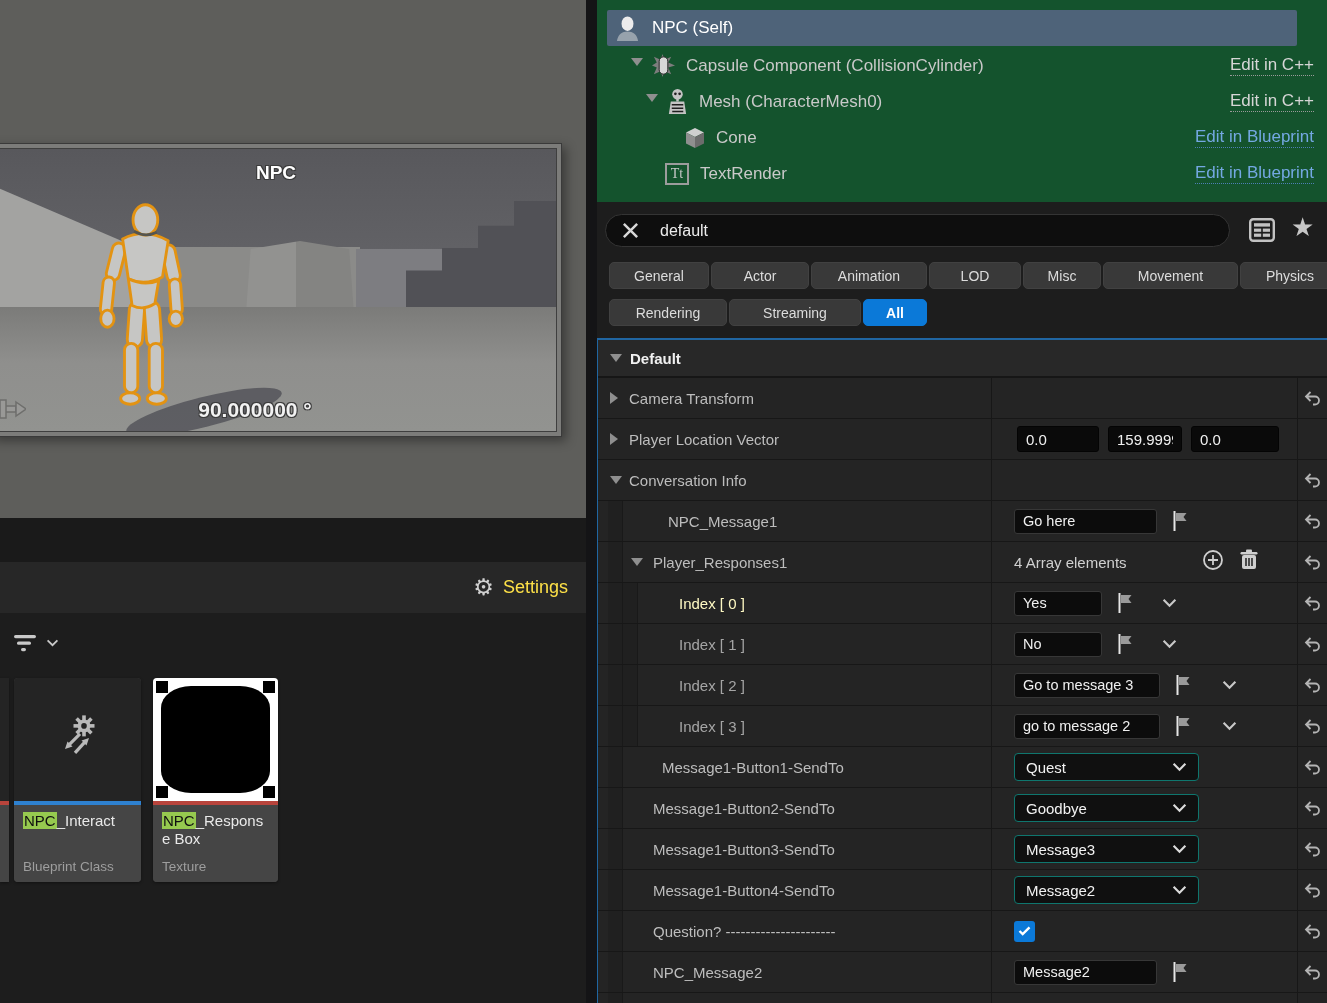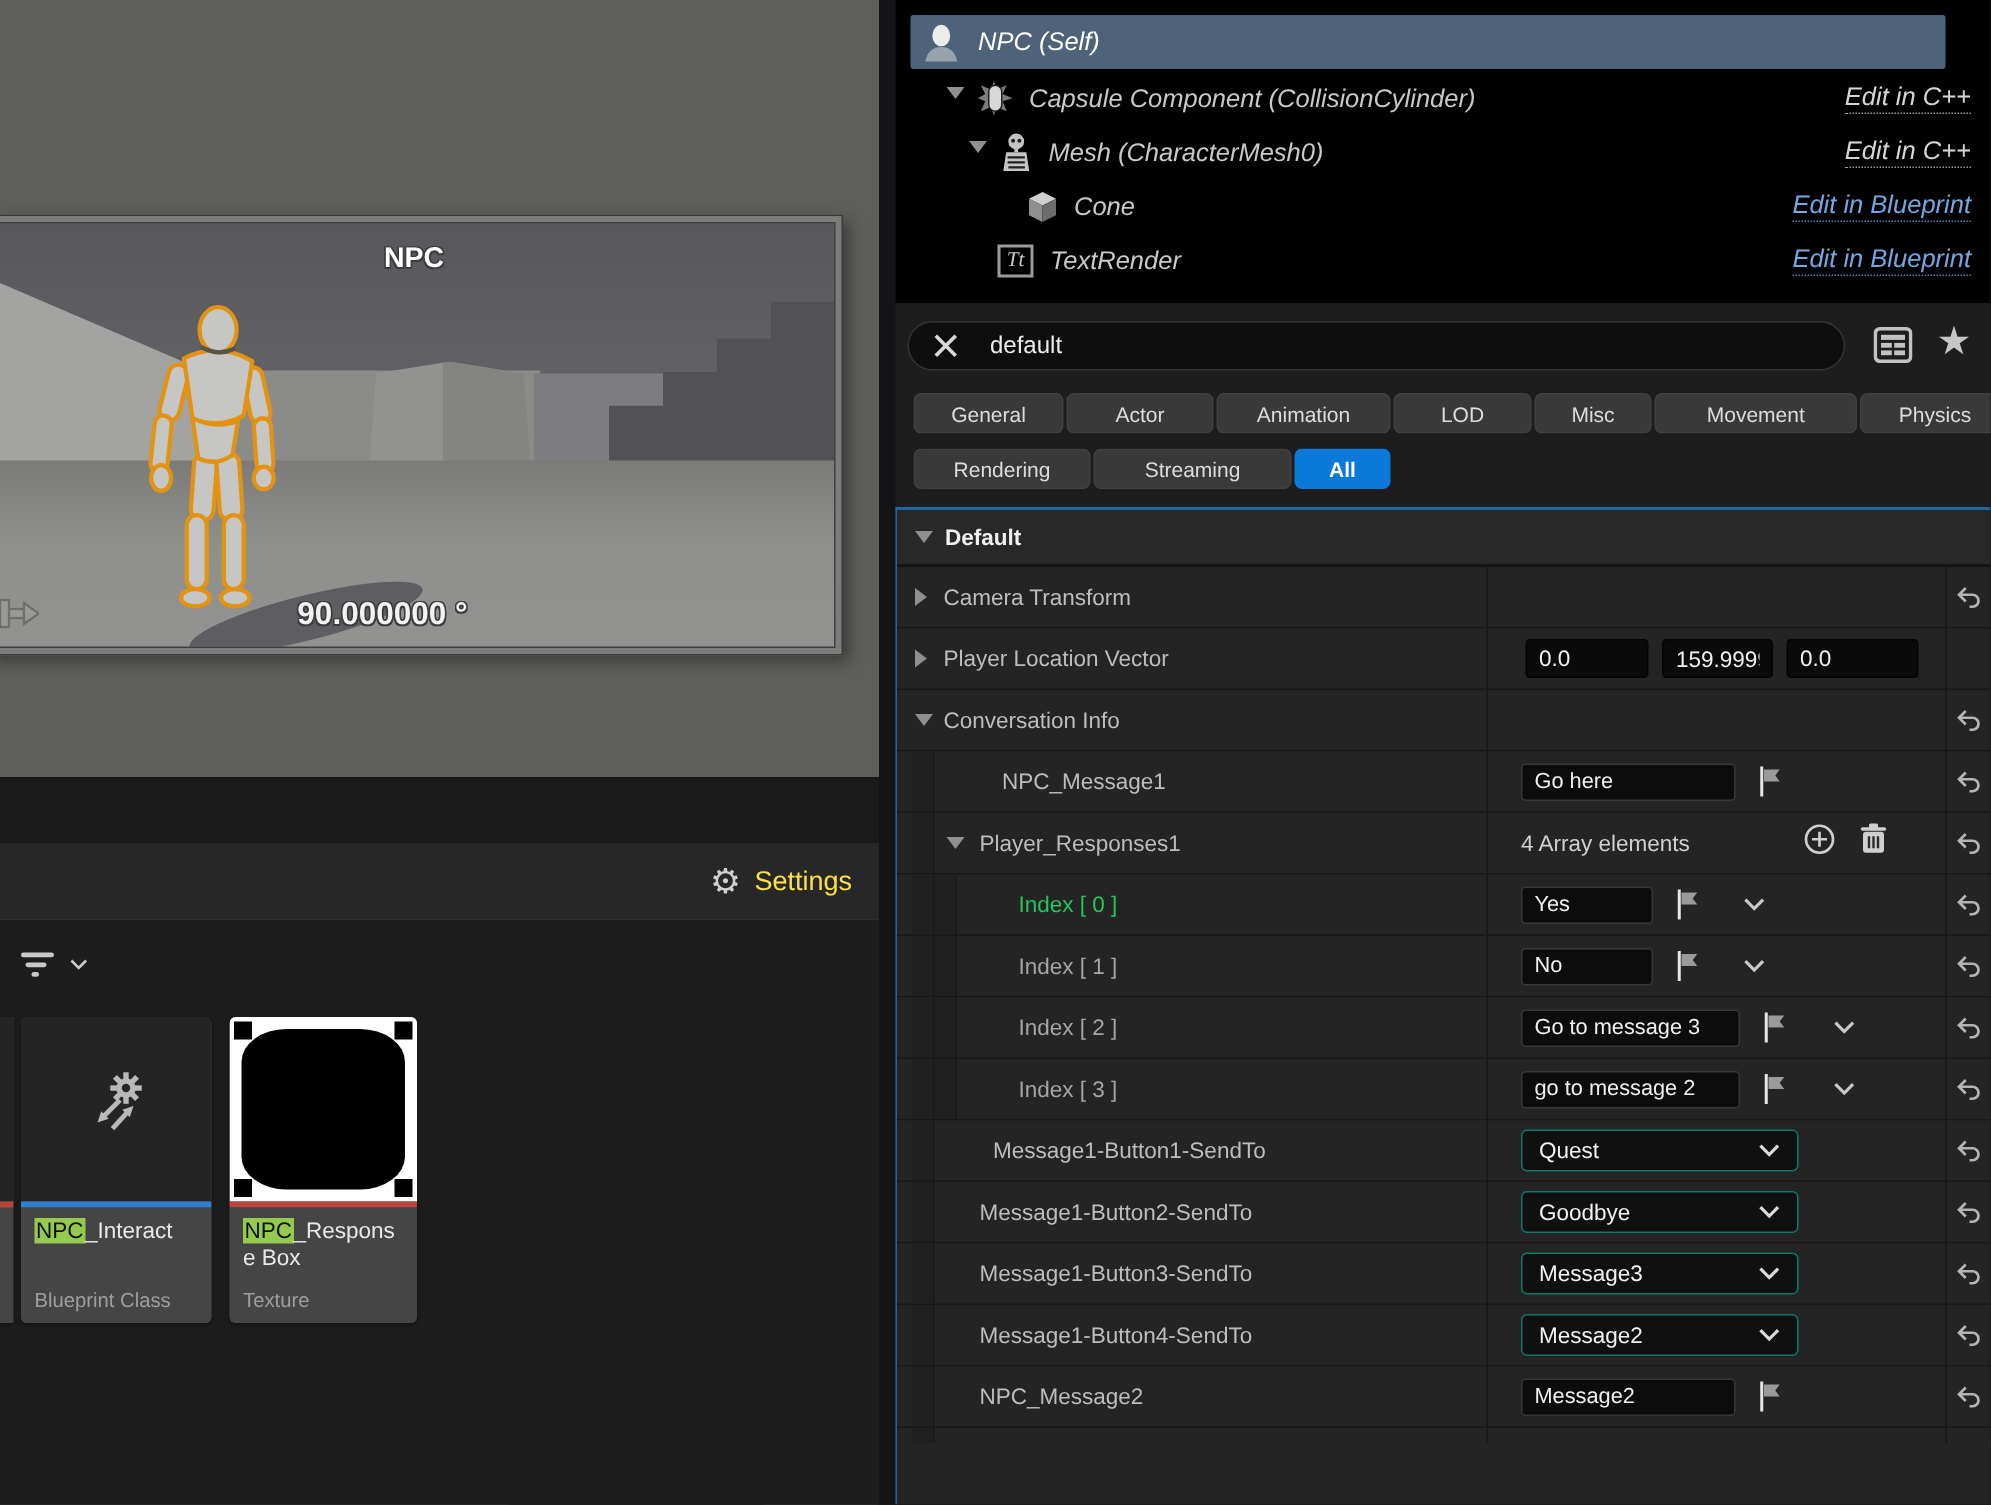--- a/index.html
+++ b/index.html
@@ -67,21 +67,21 @@
   .name-match { background:#96ca4f; color:#101010; padding:0 1px; }
   .asset-type { font-size:13.5px; color:#9e9e9e; }
   .rb-corner { position:absolute; width:12px; height:12px; background:#000; }
   .rb-shape { position:absolute; left:8px; top:8px; right:8px; bottom:8px; background:#000;
     border-radius:30px / 22px; }
   .interact-wrap { position:absolute; left:50%; top:50%; transform:translate(-50%,-52%); }
 
   
   .right-panel { position:absolute; left:597px; top:0; width:730px; height:1003px; background:#1d1d1d; }
 
-  .comp-panel { position:absolute; left:0; top:0; width:730px; height:202px; background:#000000;font-style:italic; }
+  .comp-panel { position:absolute; left:0; top:0; width:730px; height:202px; background:#14532d; }
   .self-row { position:absolute; left:10px; right:30px; top:10px; height:36px; background:#4e6379;
     display:flex; align-items:center; gap:12px; padding-left:8px; border-radius:2px; }
   .self-label { color:#fff; font-size:17px; }
   .comp-row { position:absolute; left:0; right:0; height:33px; display:flex; align-items:center; }
   .comp-label { color:#c9c9c9; font-size:17px; }
   .comp-link { position:absolute; right:13px; font-size:17px; }
   .link-cpp { color:#d6d6d6; border-bottom:1px dotted #9a9a9a; }
   .link-bp  { color:#74a8e2; border-bottom:1px dotted #4d7fb5; }
   .tri-d { width:0; height:0; border-left:6px solid transparent; border-right:6px solid transparent;
     border-top:8px solid #8f8f8f; }
@@ -443,21 +443,21 @@
             <svg width="17" height="15" viewBox="0 0 17 15">
               <path d="M6.5 1 2 5.5 6.5 10M2 5.5h9a4 4 0 0 1 0 8H9" fill="none" stroke="#b4b4b4" stroke-width="1.8"></path>
             </svg>
           </div>
       </div>
 
       <div class="prow">
         <span class="ind i1"></span>
           <span class="ind i2"></span>
         <div class="ncell">
-            <span class="plabel" style="padding-left:81px;color:#22c55e">Index [ 0 ]</span>
+            <span class="plabel" style="padding-left:81px;color:#fef9c3">Index [ 0 ]</span>
           </div>
         <div class="vcell">
           <input class="tinput w-sm" value="Yes" style="">
           <svg width="18" height="22" viewBox="0 0 18 22">
               <rect x="2.5" y="1" width="2" height="20" fill="#e6e6e6"></rect>
               <path d="M5 3h10.5l-3 4 3 4H5z" fill="#9a9a9a"></path>
             </svg>
           <svg style="margin-left:14px" width="15" height="10" viewBox="0 0 14 9" fill="none" stroke="#c9c9c9" stroke-width="2">
               <path d="M1.5 1.5 7 7l5.5-5.5"></path>
             </svg>
@@ -611,20 +611,38 @@
               </svg>
           </div>
         </div>
         <div class="ucell">
             <svg width="17" height="15" viewBox="0 0 17 15">
               <path d="M6.5 1 2 5.5 6.5 10M2 5.5h9a4 4 0 0 1 0 8H9" fill="none" stroke="#b4b4b4" stroke-width="1.8"></path>
             </svg>
           </div>
       </div>
 
+      <div class="prow">
+        <span class="ind i1"></span>
+        <div class="ncell">
+            <span class="plabel" style="padding-left:55px">Question? ----------------------</span>
+          </div>
+        <div class="vcell">
+          <span class="checkbox">
+            <svg width="13" height="10" viewBox="0 0 14 11" fill="none" stroke="#ffffff" stroke-width="2.6">
+                <path d="M1.5 5.5 5 9 12.5 1.5"></path>
+              </svg>
+          </span>
+        </div>
+        <div class="ucell">
+            <svg width="17" height="15" viewBox="0 0 17 15">
+              <path d="M6.5 1 2 5.5 6.5 10M2 5.5h9a4 4 0 0 1 0 8H9" fill="none" stroke="#b4b4b4" stroke-width="1.8"></path>
+            </svg>
+          </div>
+      </div>
 
       <div class="prow">
         <span class="ind i1"></span>
         <div class="ncell">
             <span class="plabel" style="padding-left:55px">NPC_Message2</span>
           </div>
         <div class="vcell">
           <input class="tinput w-msg" value="Message2" style="">
           <svg width="18" height="22" viewBox="0 0 18 22">
               <rect x="2.5" y="1" width="2" height="20" fill="#e6e6e6"></rect>

